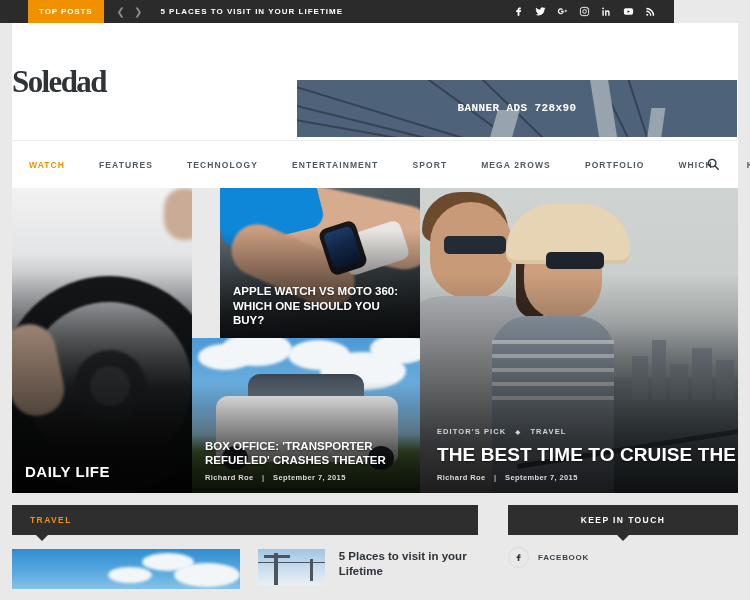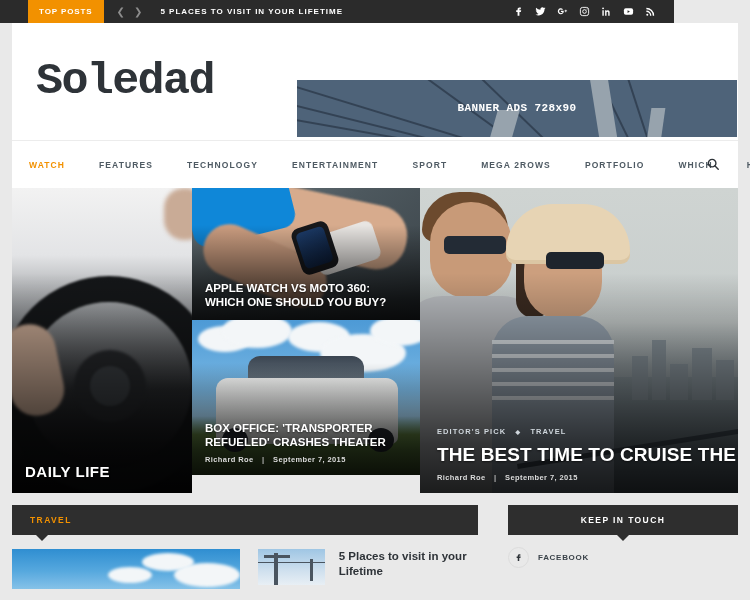--- a/index.html
+++ b/index.html
@@ -30,22 +30,22 @@
   .social-top { margin-left: auto; display: flex; align-items: center; gap: 11px; margin-right: 18px; }
   .social-top .s-ic { color: #ffffff; width: 11px; height: 11px; display: block; }
   .social-top .s-ic svg { display: block; }
 
   
   .header {
     background: #ffffff; width: 726px; margin: 0 auto; height: 117px;
     display: flex; align-items: center; position: relative;
   }
   .logo {
-    font-size: 45px; font-weight: bold; color: #2e3338; letter-spacing: -1.6px;
-    margin-left: 24px; font-family: Liberation Mono, monospace;
+    font-size: 31px; font-weight: bold; color: #2e3338; letter-spacing: -1.6px;
+    font-family: Liberation Serif, serif;
   }
   .banner {
     position: absolute; left: 285px; top: 57px; width: 440px; height: 57px;
     overflow: hidden; background: #4e6379;
   }
   .banner .b-label {
     position: absolute; width: 100%; text-align: center; top: 22px;
     color: #fff; font-size: 11px; font-weight: bold; letter-spacing: .4px; z-index: 4; font-family: Liberation Mono, monospace;
   }
   .banner .cable { position: absolute; background: rgba(30,40,55,.55); transform-origin: 0 0; }
@@ -62,21 +62,21 @@
     padding: 0 17px; cursor: pointer; white-space: nowrap;
   }
   .nav-item.active { color: #f29100; }
   .nav-search { position: absolute; right: 18px; top: 16px; cursor: pointer; }
 
   
   .features { width: 726px; margin: 0 auto; height: 305px; display: flex; position: relative; }
   .feat { position: relative; overflow: hidden; }
   .feat-left { width: 180px; height: 305px; background: #0c0c0e; }
   .feat-mid { width: 228px; height: 305px; display: flex; flex-direction: column; }
-  .feat-mid-top { height: 132px; position: relative; overflow: hidden; }
+  .feat-mid-top { height: 150px; position: relative; overflow: hidden; margin-left: 28px; }
   .feat-mid-bot { height: 155px; position: relative; overflow: hidden; }
   .feat-right { width: 318px; height: 305px; position: relative; overflow: hidden; }
 
   .shade {
     position: absolute; left: 0; right: 0; bottom: 0; height: 72%;
     background: linear-gradient(to bottom, rgba(0,0,0,0) 0%, rgba(0,0,0,.72) 78%, rgba(0,0,0,.85) 100%);
   }
   .feat-cap { position: absolute; left: 13px; right: 13px; bottom: 11px; z-index: 5; }
   .feat-title {
     color: #ffffff; font-weight: bold; line-height: 1.24; text-shadow: 0 1px 2px rgba(0,0,0,.55);

